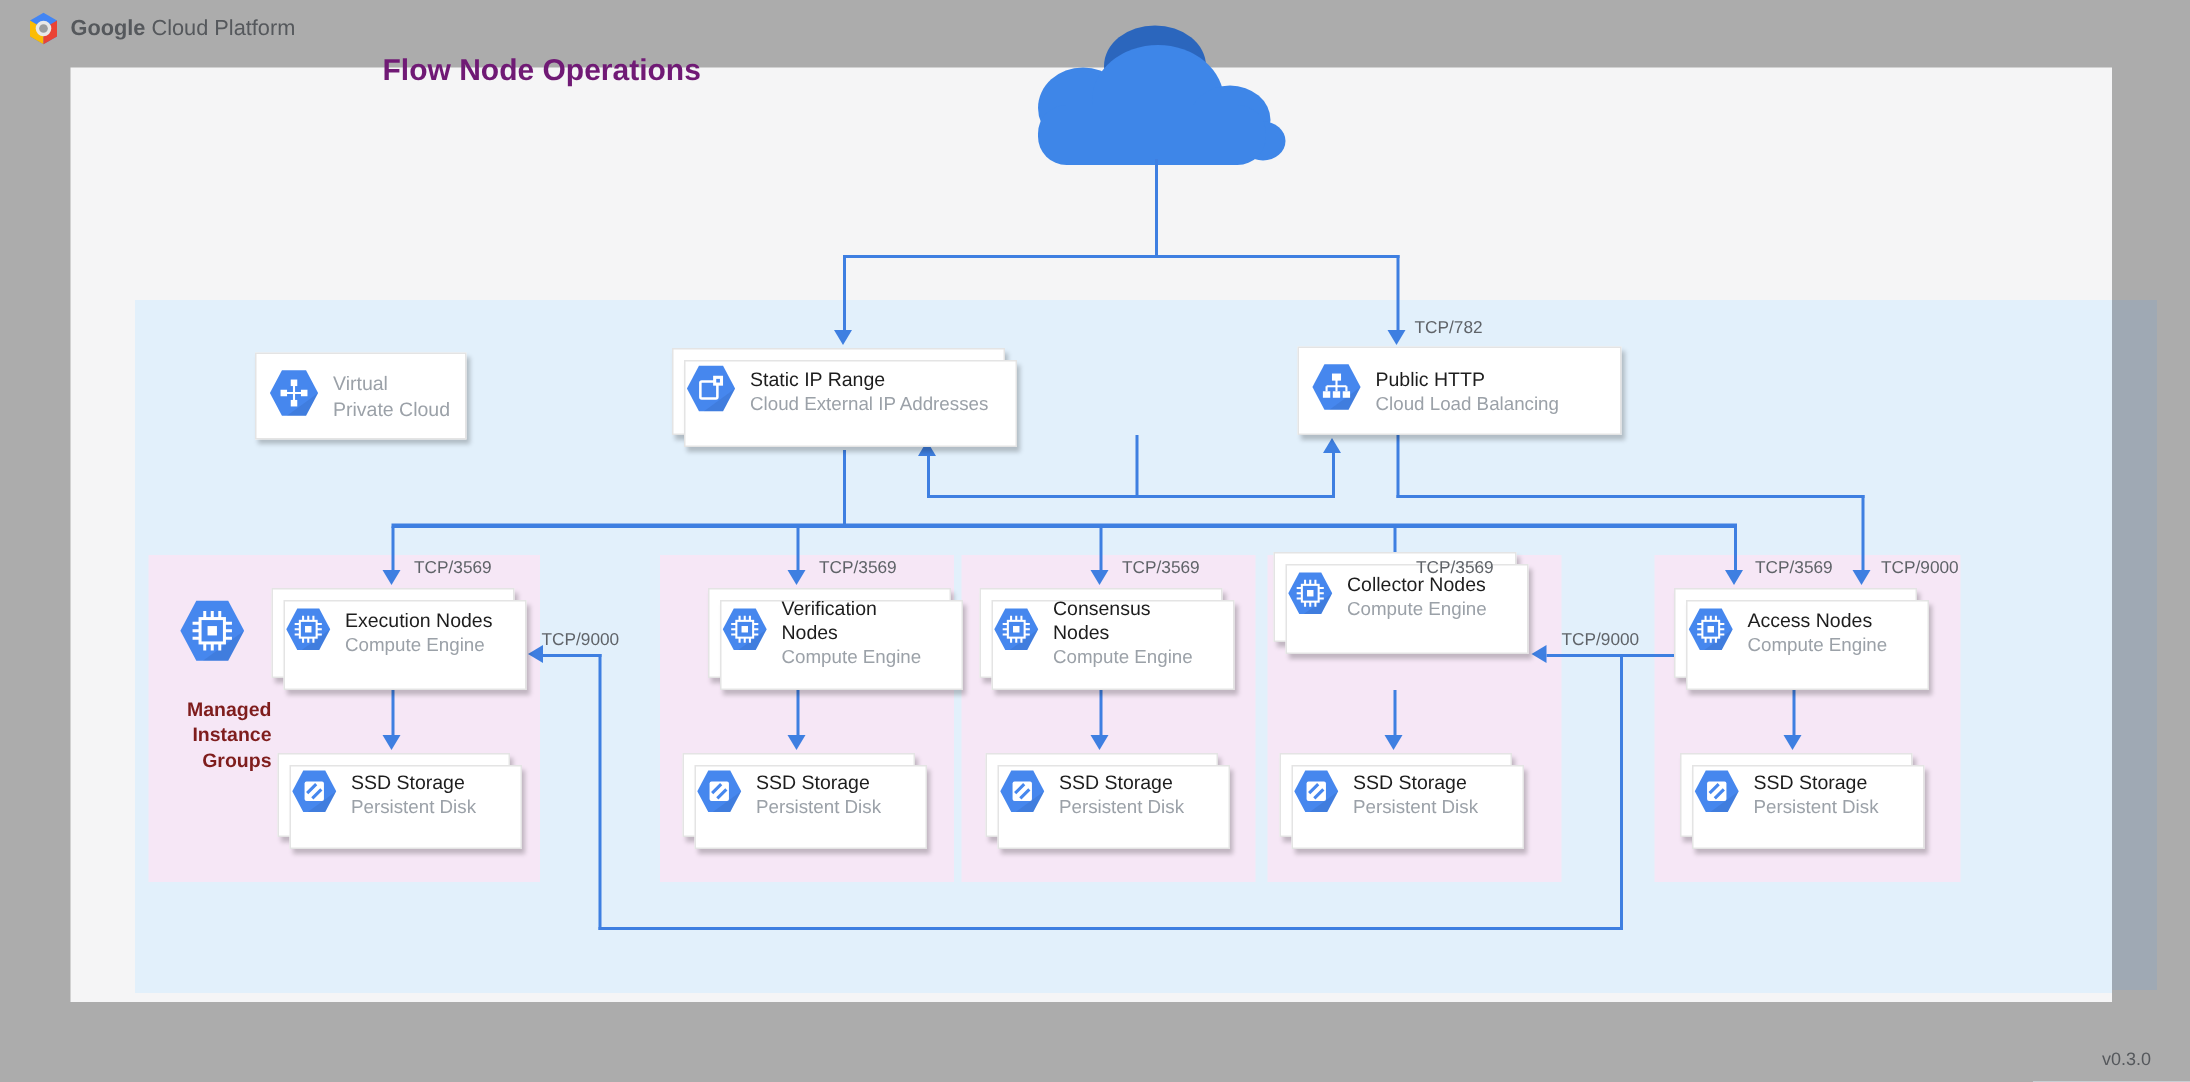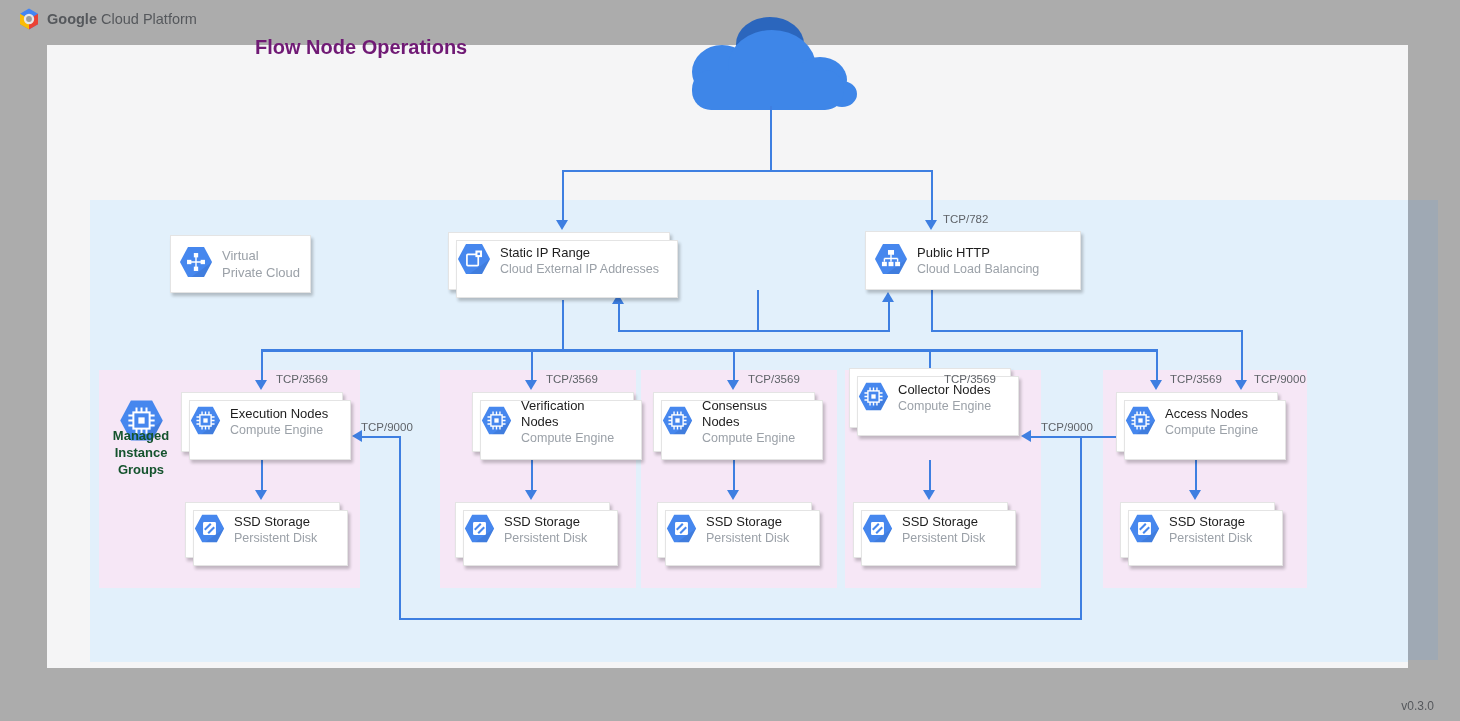--- a/index.html
+++ b/index.html
@@ -31,22 +31,22 @@
   .card { position:absolute; background:#fff; border:1px solid #e4e4e4;
           box-shadow:2px 3px 3px rgba(0,0,0,0.22);
           display:flex; align-items:center; padding:0 8px; z-index:3; }
   .card.stack::before { content:""; position:absolute; left:7px; top:7px; width:100%; height:100%;
           background:#fff; border:1px solid #e4e4e4; box-shadow:2px 3px 3px rgba(0,0,0,0.22); z-index:-1; }
   .card .txt { margin-left:9px; }
   .card-title { font-size:13px; color:#1d1d1d; line-height:16px; }
   .card-sub { font-size:12.5px; color:#9ba1a8; line-height:16px; }
   .card .gray2 { font-size:13px; color:#9ba1a8; line-height:17px; white-space:pre-line; }
 
-  .mig-label { position:absolute; left:101px; top:427px; width:80px; text-align:center;
-               font-size:13px; font-weight:bold; color:#14532d; line-height:17px; white-space:pre-line; z-index:3;}
+  .mig-label { position:absolute; left:101px; top:464px; width:80px; text-align:right;
+               font-size:13px; font-weight:bold; color:#7f1d1d; line-height:17px; white-space:pre-line; z-index:3;}
   .mig-icon { position:absolute; left:119px; top:398px; z-index:3; }
 
   
   :root { --arrow:#3e7fe1; }
   .hl { position:absolute; height:2px; background:var(--arrow); z-index:2; }
   .vl { position:absolute; width:2px;  background:var(--arrow); z-index:2; }
   .ah { position:absolute; width:0; height:0; z-index:2; }
   .ah.down { border-left:6px solid transparent; border-right:6px solid transparent; border-top:10px solid var(--arrow); }
   .ah.up   { border-left:6px solid transparent; border-right:6px solid transparent; border-bottom:10px solid var(--arrow); }
   .ah.left { border-top:6px solid transparent; border-bottom:6px solid transparent; border-right:10px solid var(--arrow); }

